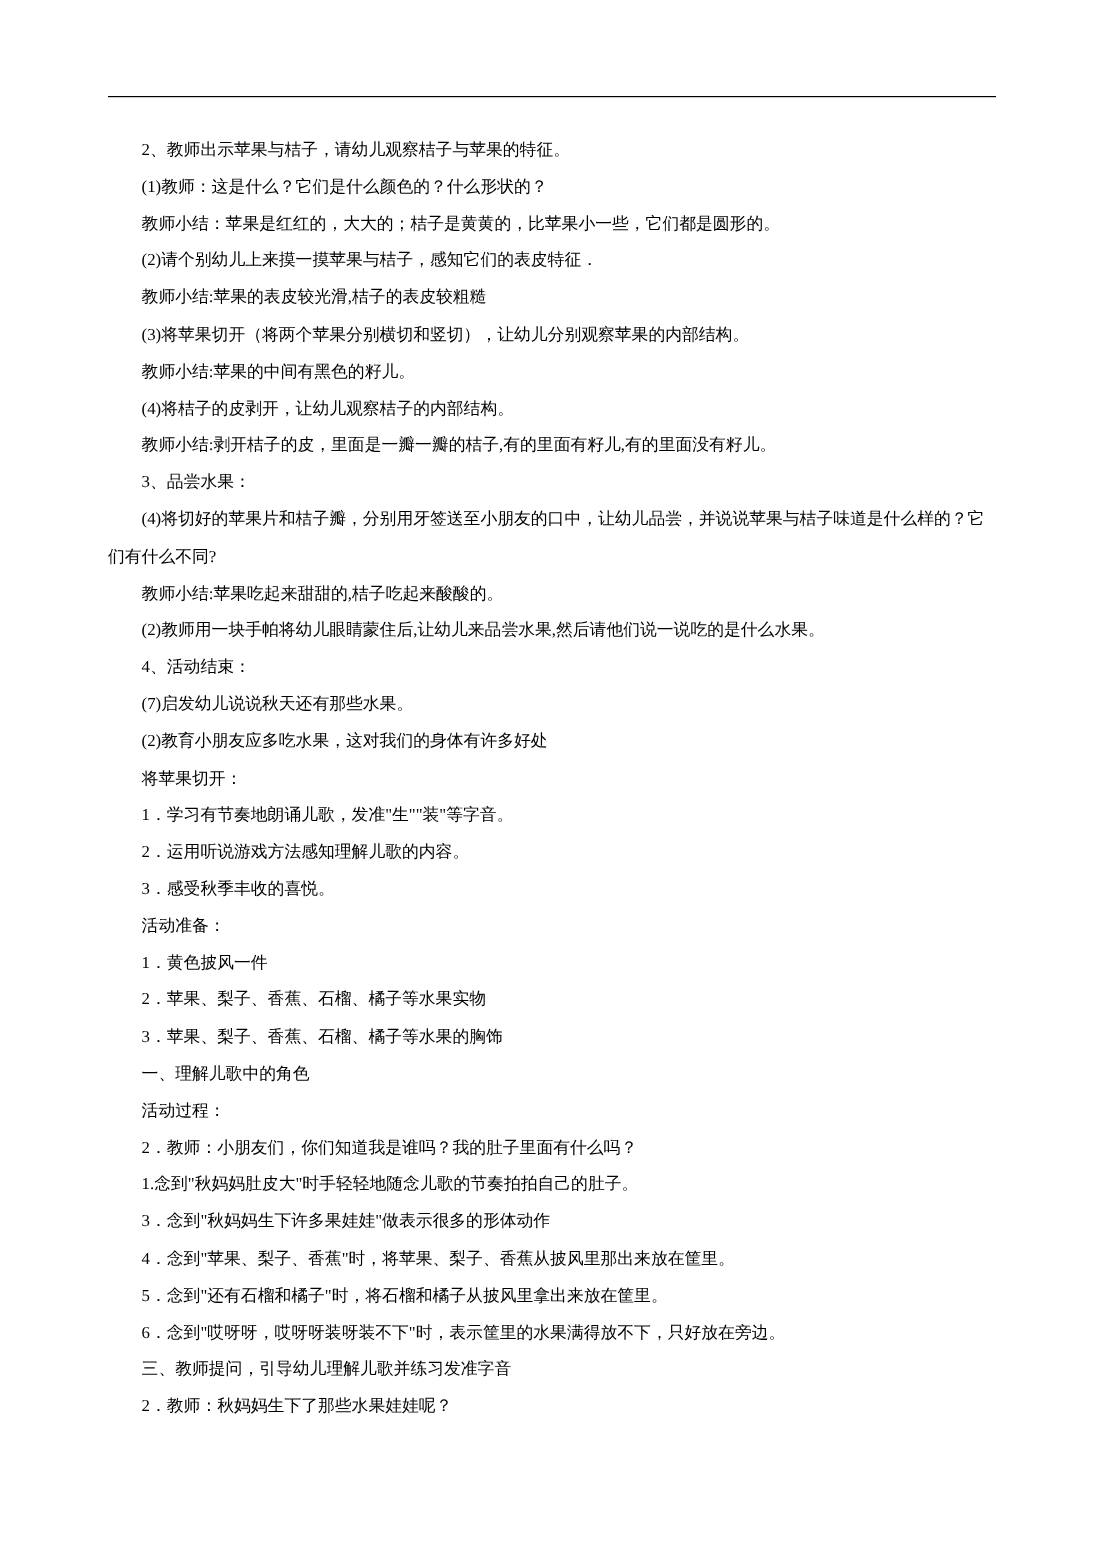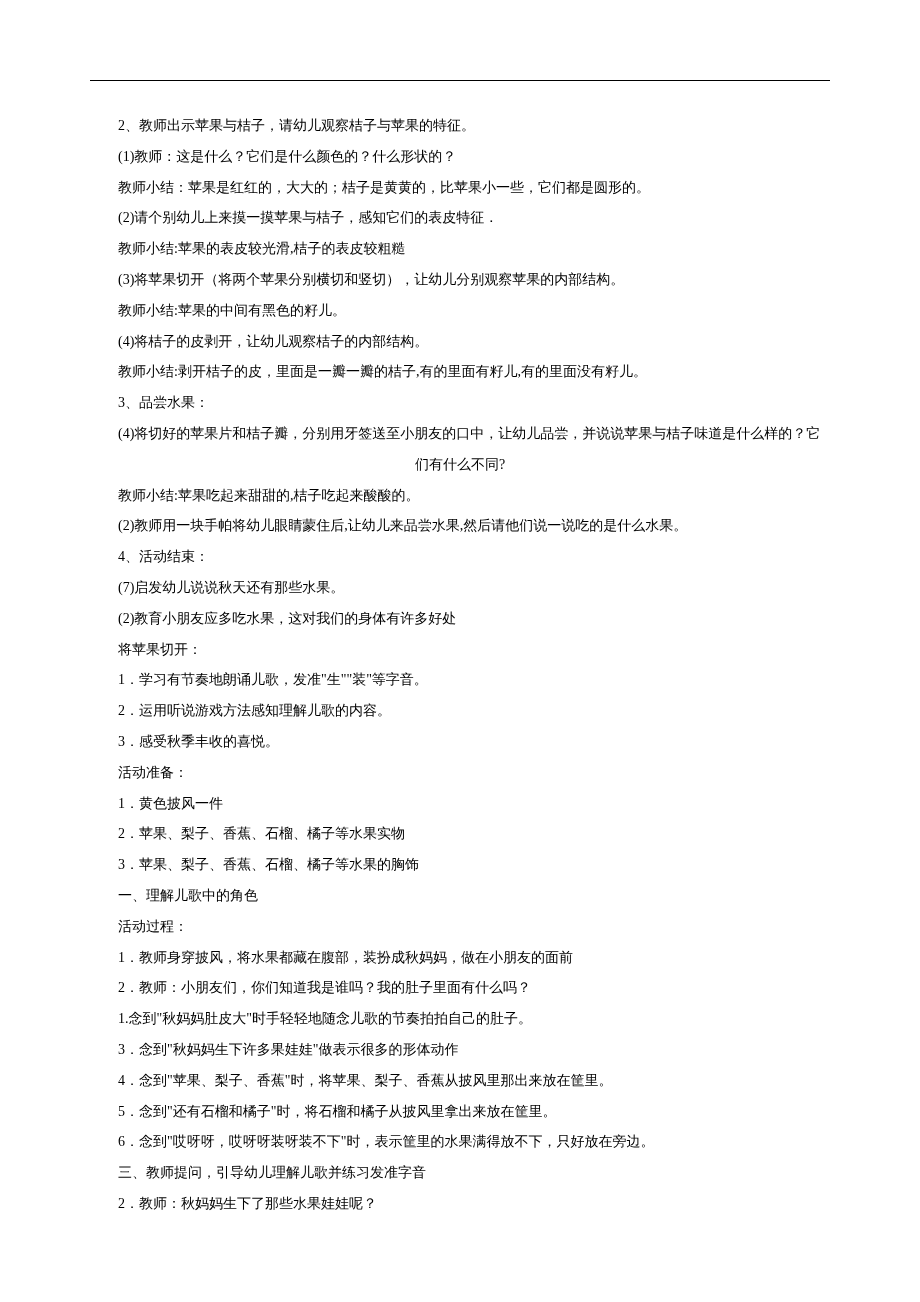--- a/index.html
+++ b/index.html
@@ -21,21 +21,20 @@
   .hr {
     border-top: 1px solid #000;
     margin-bottom: 30px;
   }
   .para {
     text-indent: 2em;
     font-family: Liberation Serif, serif;
   }
   .para.no-indent {
     text-indent: 0;
-    text-align: center;
   }
 </style>
 </head>
 <body>
 
 <div class="page">
   <div class="hr"></div>
   <div>
     <div class="para">2、教师出示苹果与桔子，请幼儿观察桔子与苹果的特征。</div>
     <div class="para">(1)教师：这是什么？它们是什么颜色的？什么形状的？</div>
@@ -57,21 +56,20 @@
     <div class="para">将苹果切开：</div>
     <div class="para">1．学习有节奏地朗诵儿歌，发准"生""装"等字音。</div>
     <div class="para">2．运用听说游戏方法感知理解儿歌的内容。</div>
     <div class="para">3．感受秋季丰收的喜悦。</div>
     <div class="para">活动准备：</div>
     <div class="para">1．黄色披风一件</div>
     <div class="para">2．苹果、梨子、香蕉、石榴、橘子等水果实物</div>
     <div class="para">3．苹果、梨子、香蕉、石榴、橘子等水果的胸饰</div>
     <div class="para">一、理解儿歌中的角色</div>
     <div class="para">活动过程：</div>
-    <div class="para">1．教师身穿披风，将水果都藏在腹部，装扮成秋妈妈，做在小朋友的面前</div>
     <div class="para">2．教师：小朋友们，你们知道我是谁吗？我的肚子里面有什么吗？</div>
     <div class="para">1.念到"秋妈妈肚皮大"时手轻轻地随念儿歌的节奏拍拍自己的肚子。</div>
     <div class="para">3．念到"秋妈妈生下许多果娃娃"做表示很多的形体动作</div>
     <div class="para">4．念到"苹果、梨子、香蕉"时，将苹果、梨子、香蕉从披风里那出来放在筐里。</div>
     <div class="para">5．念到"还有石榴和橘子"时，将石榴和橘子从披风里拿出来放在筐里。</div>
     <div class="para">6．念到"哎呀呀，哎呀呀装呀装不下"时，表示筐里的水果满得放不下，只好放在旁边。</div>
     <div class="para">三、教师提问，引导幼儿理解儿歌并练习发准字音</div>
     <div class="para">2．教师：秋妈妈生下了那些水果娃娃呢？</div>
 
   </div>

